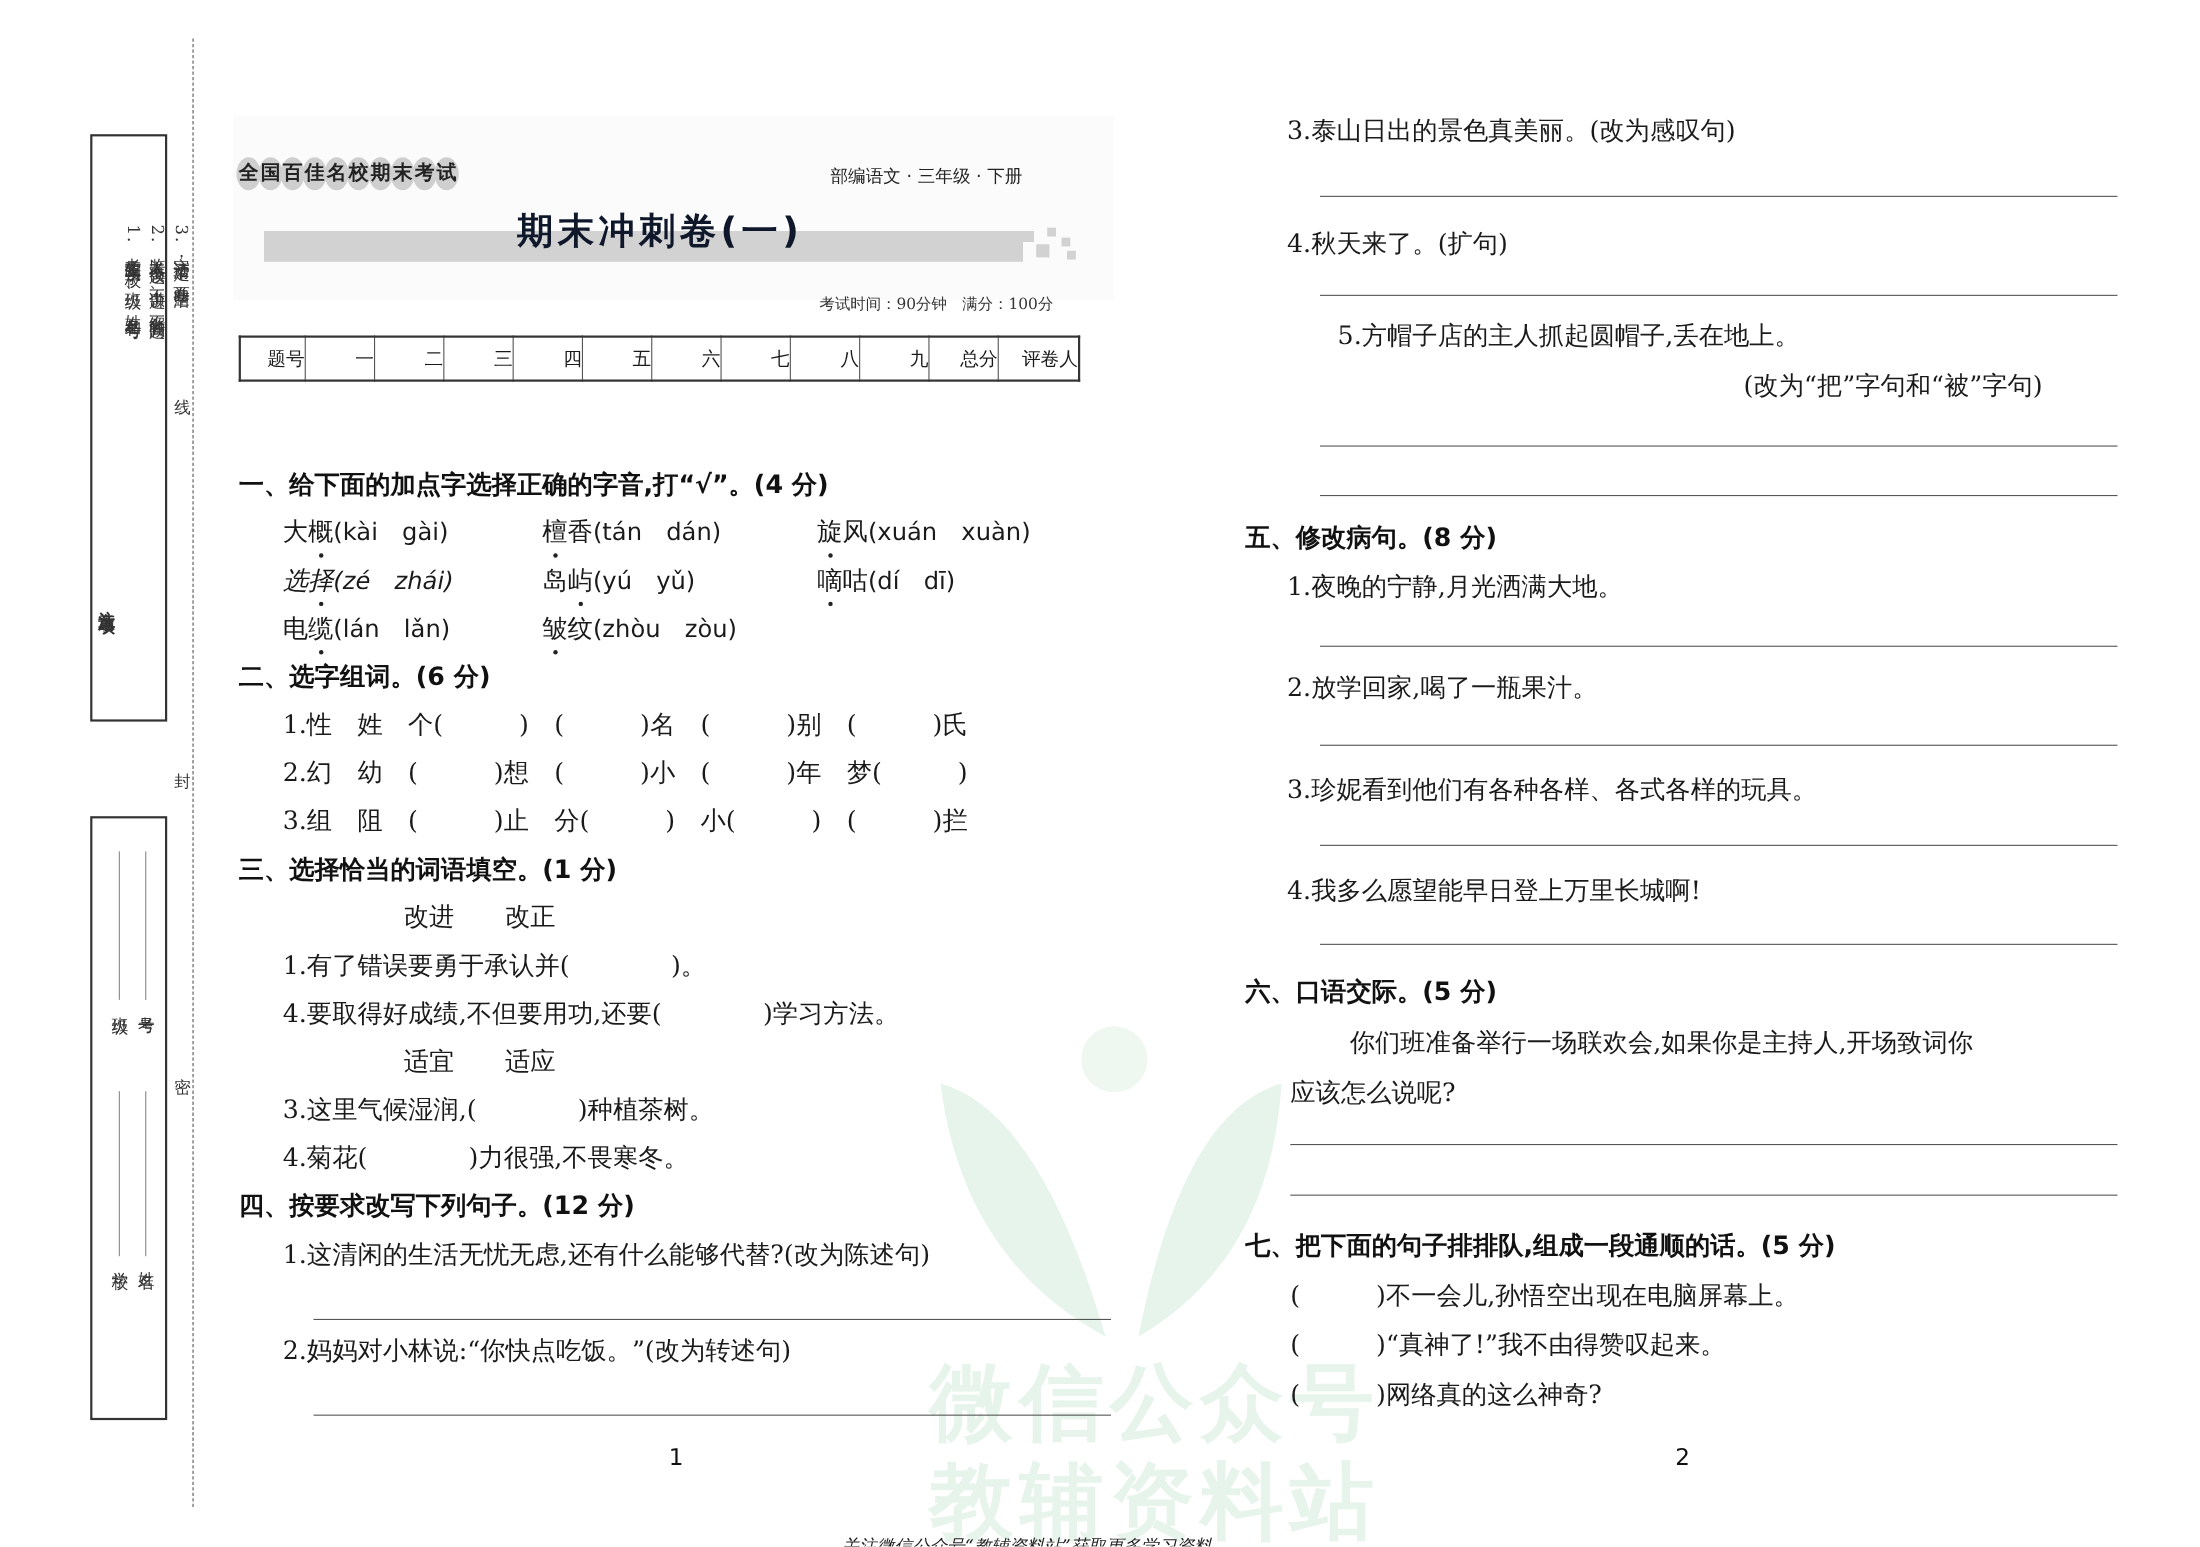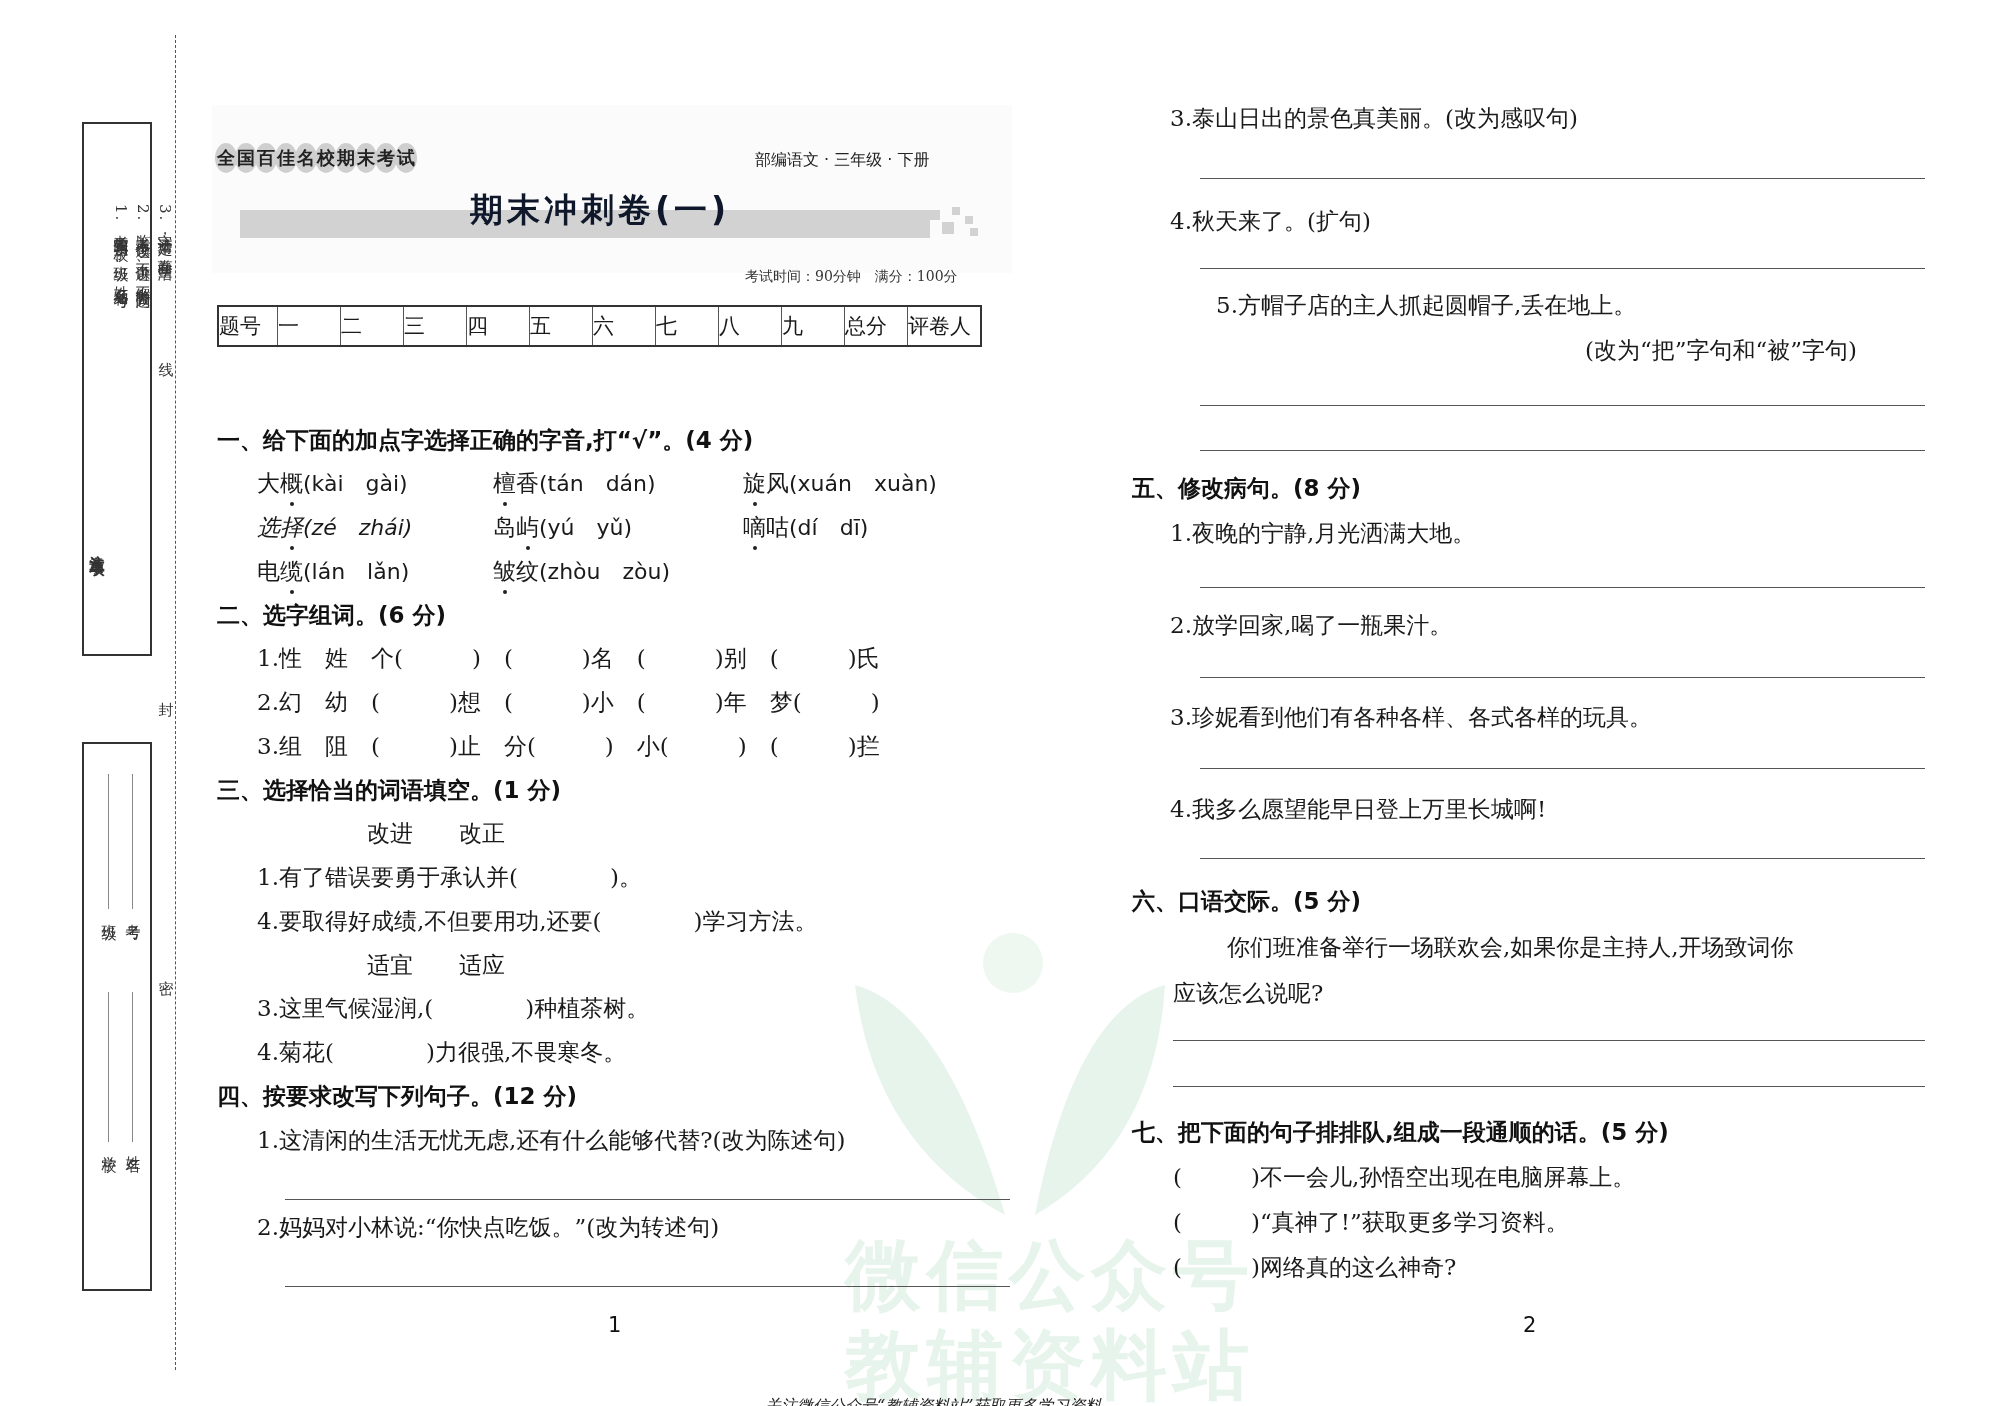--- a/index.html
+++ b/index.html
@@ -22,21 +22,21 @@
   .brand span { display:inline-block; width:22px; height:30px; line-height:30px; text-align:center;
                 background:#cfcfcf; border-radius:50%; margin-right:-2px; font-size:18px; font-weight:bold; color:#222; }
   .subject { position:absolute; left:755px; top:150px; font-size:16px; color:#222; }
   .title-bar { position:absolute; left:240px; top:210px; width:690px; height:28px; background:#d2d2d2; }
   .pix { position:absolute; background:#d2d2d2; }
   .exam-title { position:absolute; left:470px; top:188px; font-size:33px; font-weight:bold; letter-spacing:4px; color:#0f172a; }
   .exam-info { position:absolute; left:745px; top:268px; font-size:14px; color:#333; }
 
   
   table.score { position:absolute; left:217px; top:305px; border-collapse:collapse; border:2px solid #333; }
-  table.score td { border:1.5px solid #555; width:62px; height:38px; text-align:left; font-size:21px; padding:0; }
+  table.score td { border:1.5px solid #555; width:62px; height:38px; text-align:right; font-size:17px; padding:0; }
   table.score td.first { width:58px; }
   table.score td.last { width:72px; }
 
   .sec-head { position:absolute; font-size:23px; font-weight:bold; color:#111; }
   .line { position:absolute; font-size:23px; color:#1a1a1a; white-space:pre; }
   .pinyin { font-family:"DejaVu Sans","Liberation Sans",sans-serif; font-size:22px; }
   .dotted { position:relative; }
   .dotted::after { content:""; position:absolute; left:50%; bottom:-10px; width:4px; height:4px; margin-left:-2px; border-radius:50%; background:#222; }
   .rule { position:absolute; height:0; border-top:1.5px solid #555; }
   .page-num { position:absolute; font-size:21px; color:#111; }
@@ -175,18 +175,18 @@
 <div class="rule" style="left:1200px; top:858px; width:725px;"></div>
 
 <div class="sec-head sans" style="left:1132px; top:886px;">六、口语交际。(5 分)</div>
 <div class="line" style="left:1227px; top:932px;">你们班准备举行一场联欢会,如果你是主持人,开场致词你</div>
 <div class="line" style="left:1173px; top:978px;">应该怎么说呢?</div>
 <div class="rule" style="left:1173px; top:1040px; width:752px;"></div>
 <div class="rule" style="left:1173px; top:1086px; width:752px;"></div>
 
 <div class="sec-head sans" style="left:1132px; top:1117px;">七、把下面的句子排排队,组成一段通顺的话。(5 分)</div>
 <div class="line" style="left:1173px; top:1162px;">(　　　)不一会儿,孙悟空出现在电脑屏幕上。</div>
-<div class="line" style="left:1173px; top:1207px;">(　　　)“真神了!”获取更多学习资料。</div>
+<div class="line" style="left:1173px; top:1207px;">(　　　)“真神了!”我不由得赞叹起来。</div>
 <div class="line" style="left:1173px; top:1252px;">(　　　)网络真的这么神奇?</div>
 
 <div class="page-num sans" style="left:1523px; top:1313px;">2</div>
 
 <div class="footer serif" style="top:1396px;">关注微信公众号“教辅资料站”获取更多学习资料</div>
 
 </body></html>

